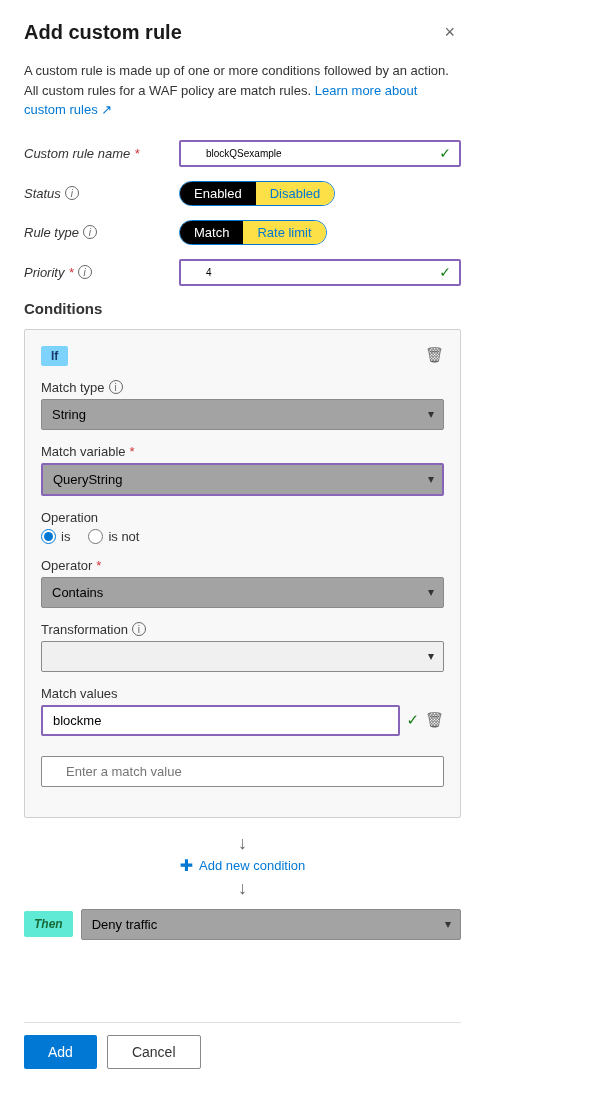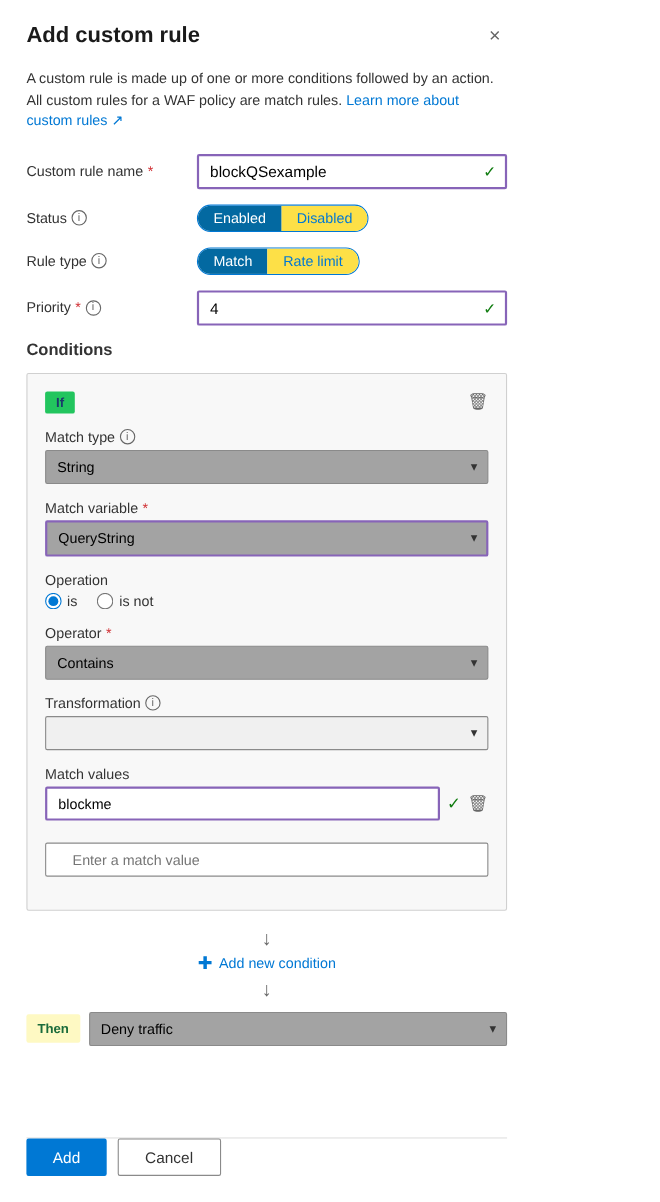--- a/index.html
+++ b/index.html
@@ -55,20 +55,21 @@
       margin-bottom: 14px;
     }
     .form-label {
       width: 155px;
       font-size: 13px;
       color: #333;
       display: flex;
       align-items: center;
       gap: 4px;
       flex-shrink: 0;
+      font-style: italic;
     }
     .required { color: #d13438; }
     .info-icon {
       width: 14px;
       height: 14px;
       border: 1px solid #666;
       border-radius: 50%;
       display: inline-flex;
       align-items: center;
       justify-content: center;
@@ -76,22 +77,22 @@
       color: #666;
       cursor: pointer;
     }
     .form-control {
       flex: 1;
     }
     .text-input {
       width: 100%;
       border: 1px solid #8a8a8a;
       border-radius: 2px;
-      padding: 6px 10px;
-      font-size: 14px;
+      padding: 6px 25px;
+      font-size: 10px;
       outline: none;
     }
     .text-input-active {
       border-color: #8764b8;
       border-width: 2px;
     }
     .input-with-check {
       position: relative;
     }
     .input-with-check .check-icon {
@@ -111,21 +112,21 @@
     }
     .toggle-btn {
       padding: 4px 14px;
       border: none;
       cursor: pointer;
       font-size: 13px;
       background: #fde047;
       color: #0078d4;
     }
     .toggle-btn.active {
-      background: #0369a1;
+      background: #000000;
       color: #fff;
     }
     .rule-type-group {
       display: flex;
       border-radius: 20px;
       overflow: hidden;
       border: 1px solid #0078d4;
       width: fit-content;
     }
     .conditions-section {
@@ -137,21 +138,21 @@
       margin-bottom: 12px;
     }
     .condition-card {
       border: 1px solid #d0d0d0;
       background: #f8f8f8;
       border-radius: 2px;
       padding: 16px;
       margin-bottom: 12px;
     }
     .if-badge {
-      background: #22c55e;
+      background: #7dd3fc;
       color: #1a3a6b;
       padding: 3px 10px;
       border-radius: 2px;
       font-size: 12px;
       font-weight: 600;
       display: inline-block;
       margin-bottom: 14px;
     }
     .delete-icon {
       float: right;
@@ -279,33 +280,34 @@
       font-size: 16px;
       color: #0078d4;
     }
     .then-row {
       display: flex;
       align-items: center;
       gap: 8px;
       margin-bottom: 24px;
     }
     .then-badge {
-      background: #fef9c3;
+      background: #5eead4;
       color: #1a6b3a;
       padding: 6px 10px;
       border-radius: 2px;
       font-size: 12px;
       font-weight: 600;
       white-space: nowrap;
+      font-style: italic;
     }
     .footer-btns {
       display: flex;
       gap: 10px;
       margin-top: auto;
-      padding-top: 0;
+      padding-top: 12px;
       border-top: 1px solid #e0e0e0;
     }
     .btn-primary {
       background: #0078d4;
       color: #fff;
       border: none;
       padding: 8px 24px;
       font-size: 14px;
       border-radius: 2px;
       cursor: pointer;

